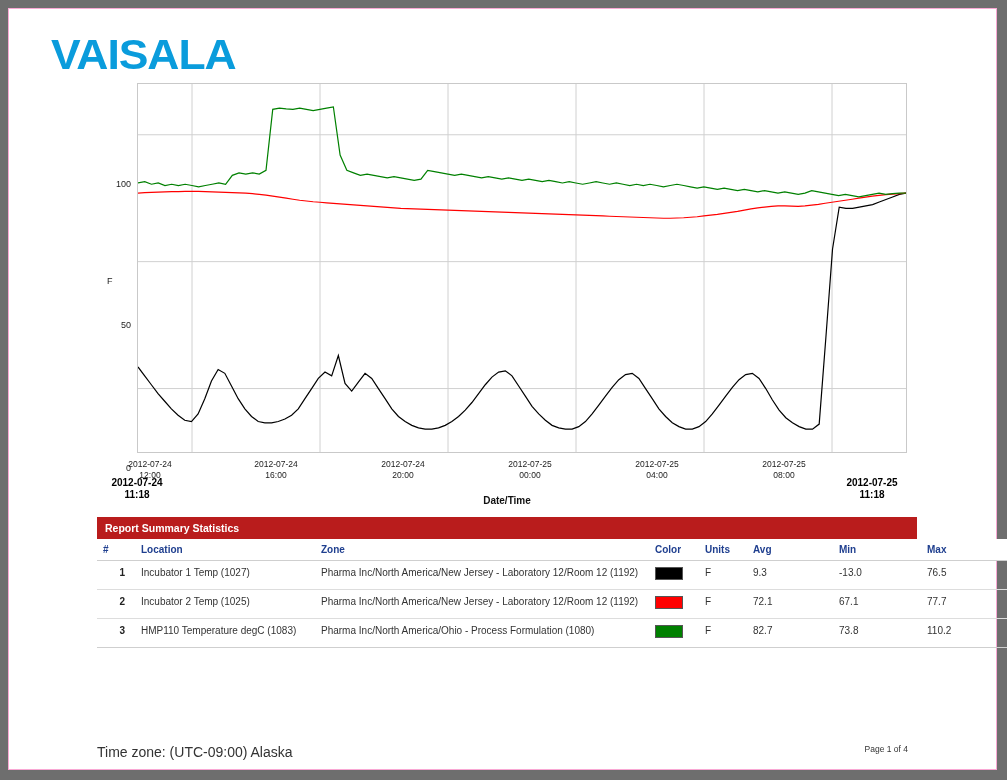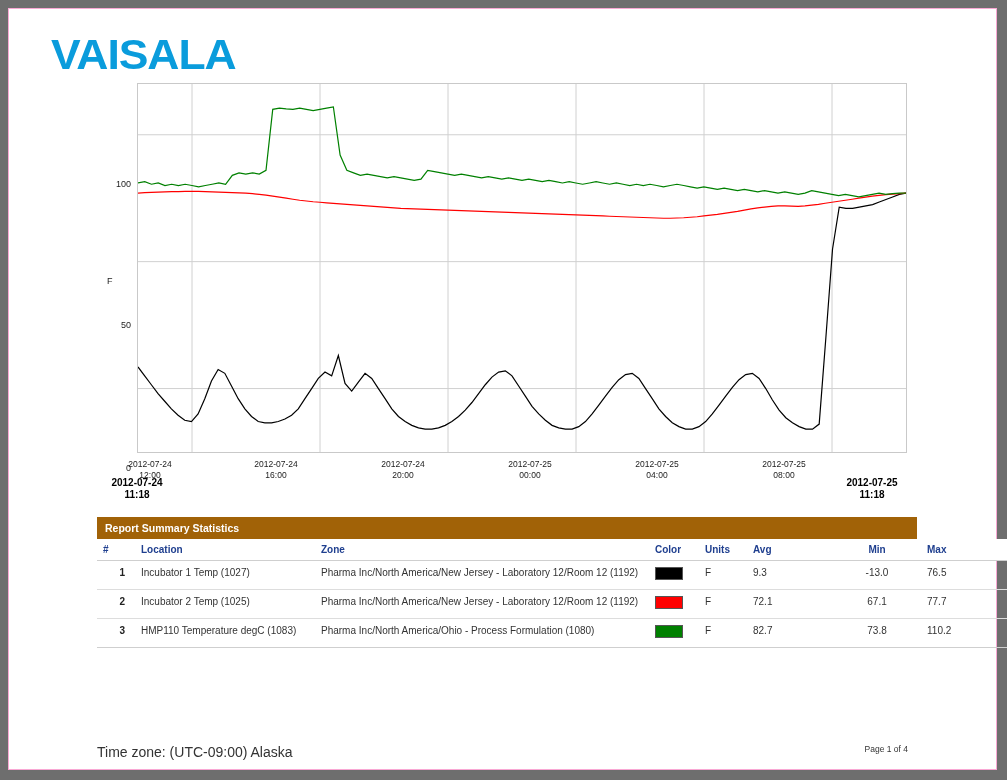--- a/index.html
+++ b/index.html
@@ -99,21 +99,21 @@
   
   #summary {
     position: absolute;
     left: 88px;
     top: 508px;
     width: 820px;
     font-size: 10px;
     color: #222;
   }
   #summary-header {
-    background: #a16207;
+    background: #b91c1c;
     color: #ffffff;
     font-weight: bold;
     font-size: 10.5px;
     padding: 5px 8px;
   }
   table {
     border-collapse: collapse;
     width: 100%;
     table-layout: fixed;
   }
@@ -141,21 +141,21 @@
     width: 26px;
     height: 11px;
     border: 1px solid #555;
   }
   .col-idx   { width: 26px; }
   .col-loc   { width: 168px; }
   .col-zone  { width: 322px; }
   .col-color { width: 38px; }
   .col-units { width: 36px; }
   .col-avg   { width: 74px; }
-  .col-min   { width: 76px; text-align: center; }
+  .col-min   { width: 76px; }
   .col-max   { width: 76px; }
   
   #footer-left {
     position: absolute;
     left: 88px;
     top: 735px;
     font-size: 14px;
     color: #333;
   }
   #footer-right {
@@ -229,20 +229,21 @@
 
     <div class="edge-label" style="left:-5px; top:406px;">
         <div>2012-07-24</div>
         <div>11:18</div>
       </div>
     <div class="edge-label" style="left:730px; top:406px;">
         <div>2012-07-25</div>
         <div>11:18</div>
       </div>
 
+    <div id="xaxis-title">Date/Time</div>
   </div>
 
   <div id="summary">
     <div id="summary-header">Report Summary Statistics</div>
     <table>
       <thead>
         <tr>
           <th class="col-idx">#</th>
           <th class="col-loc">Location</th>
           <th class="col-zone">Zone</th>

